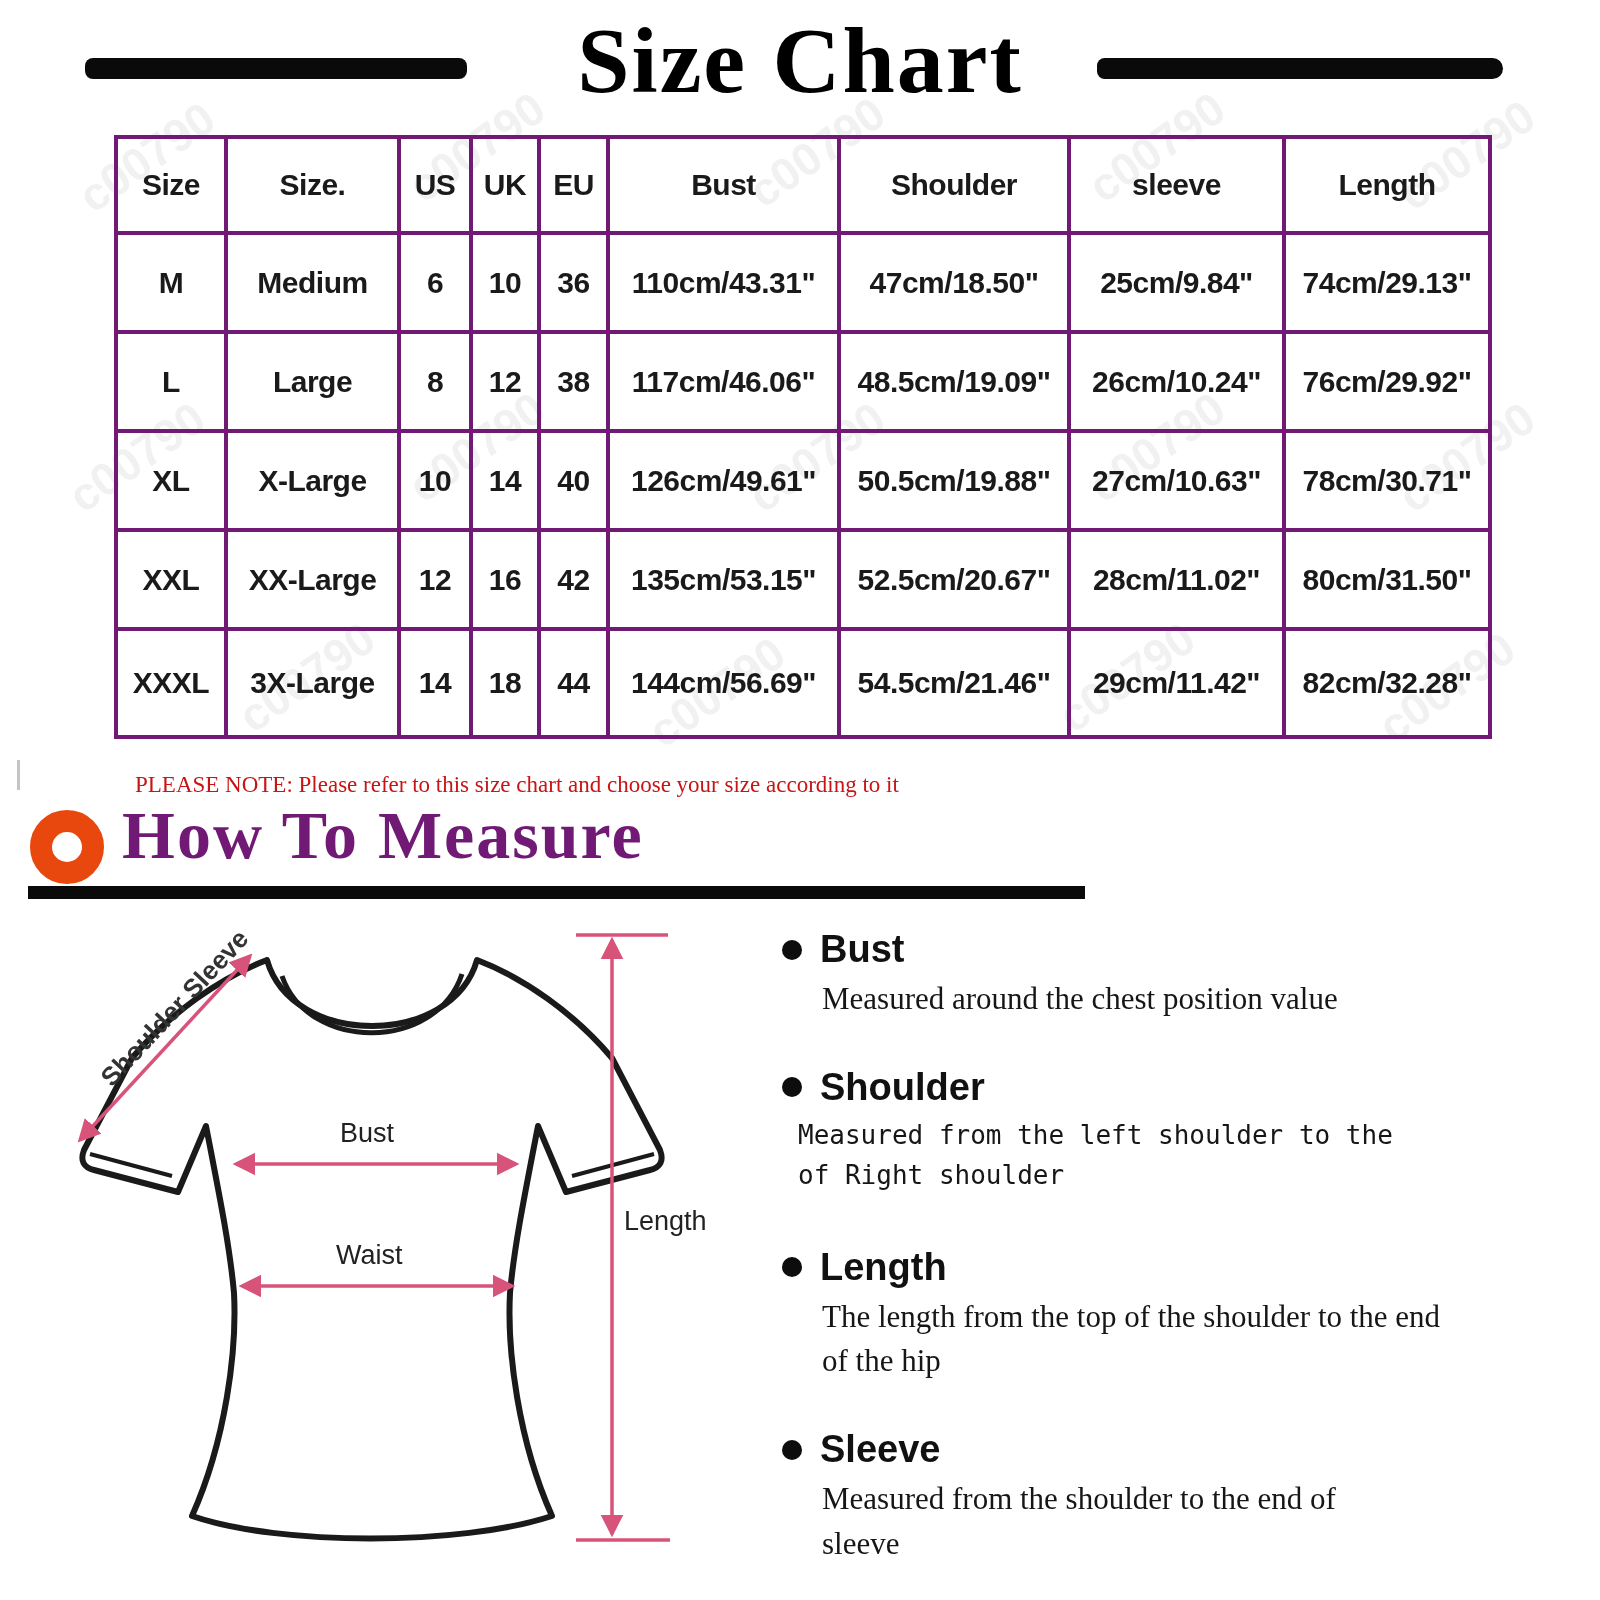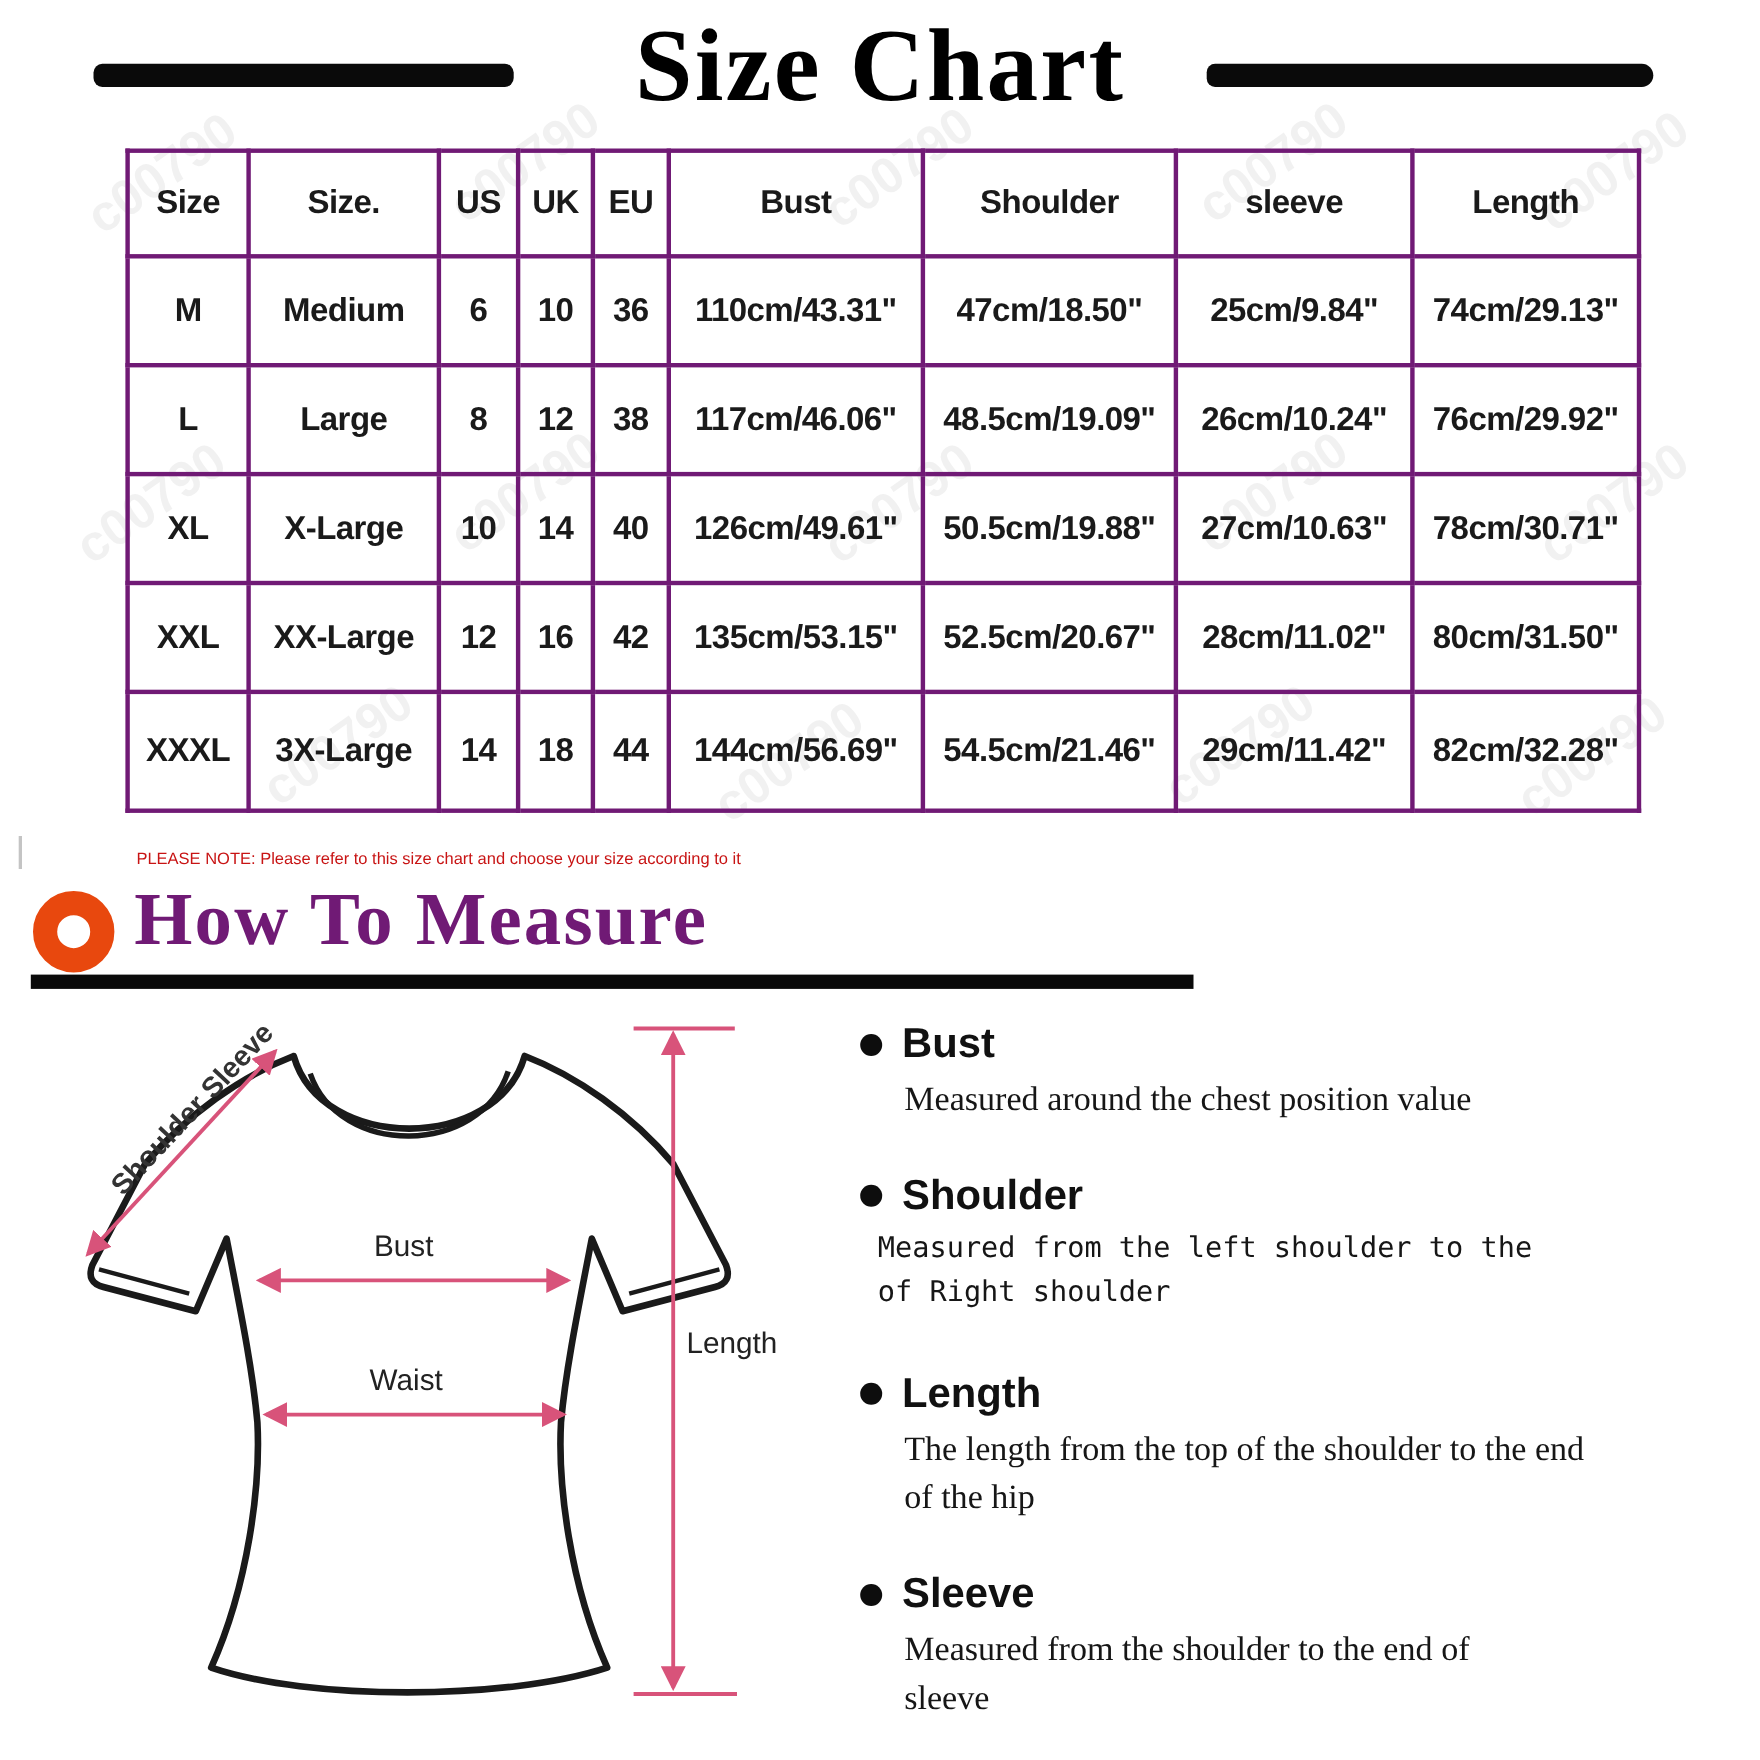--- a/index.html
+++ b/index.html
@@ -24,22 +24,22 @@
                      border-collapse:collapse; table-layout:fixed; background:transparent; }
   table.size-table th, table.size-table td {
       border:4px solid #701a75; text-align:center; vertical-align:middle;
       font-weight:700; font-size:30px; letter-spacing:-0.5px; color:#1a1a1a;
       font-family:"Liberation Sans", sans-serif; }
   table.size-table thead tr { height:96px; }
   table.size-table tbody tr { height:99px; }
   table.size-table tbody tr:last-child { height:108px; }
 
   
-  .note { position:absolute; left:124px; top:772px; font-family:Liberation Sans, sans-serif;
-          font-size:15px; color:#c81414; white-space:nowrap; letter-spacing:0px; }
+  .note { position:absolute; left:135px; top:772px; font-family:Liberation Serif, serif;
+          font-size:23px; color:#c81414; white-space:nowrap; letter-spacing:0px; }
   .artifact-tick { position:absolute; left:17px; top:760px; width:3px; height:30px; background:#c4c4c4; }
 
   
   .htm-ring { position:absolute; left:30px; top:810px; width:74px; height:74px;
               border:22px solid #e8480e; border-radius:50%; background:#fff; }
   .htm-title { position:absolute; left:122px; top:796px; font-family:"Liberation Serif", serif;
                font-weight:700; font-size:68px; letter-spacing:2px; color:#701a75; }
   .htm-underline { position:absolute; left:28px; top:886px; width:1057px; height:13px; background:#0a0a0a; }
 
   

